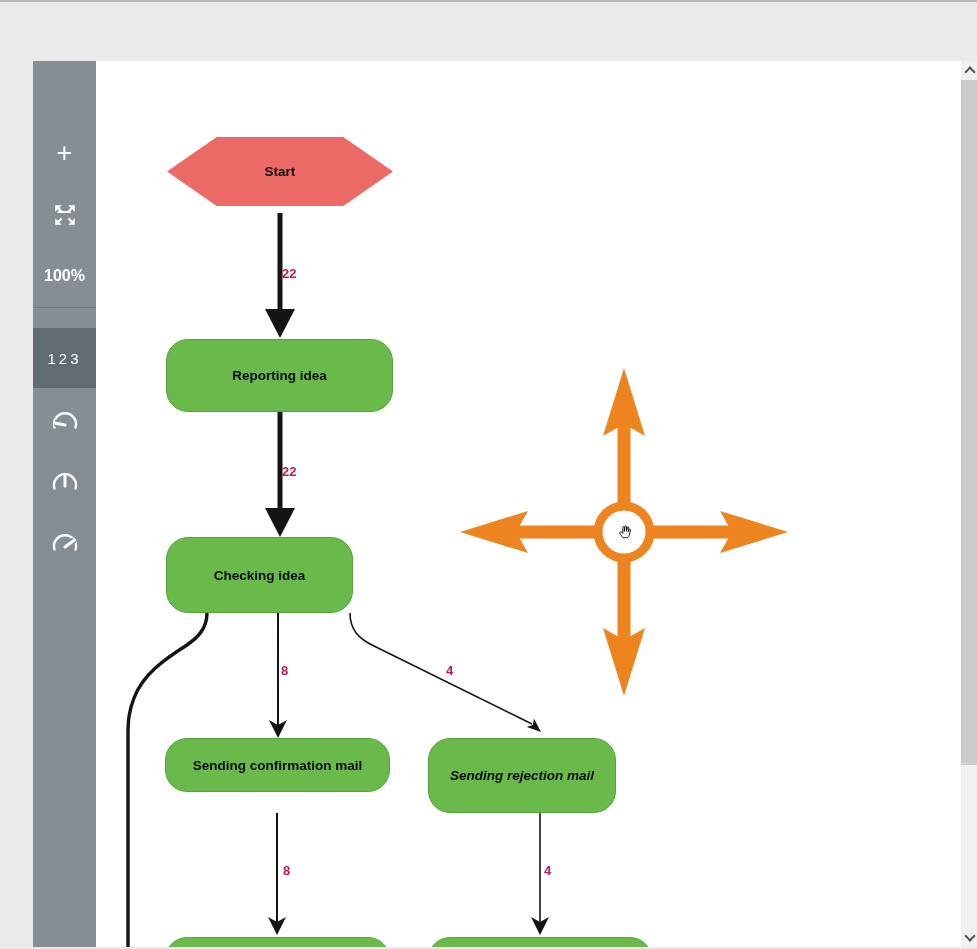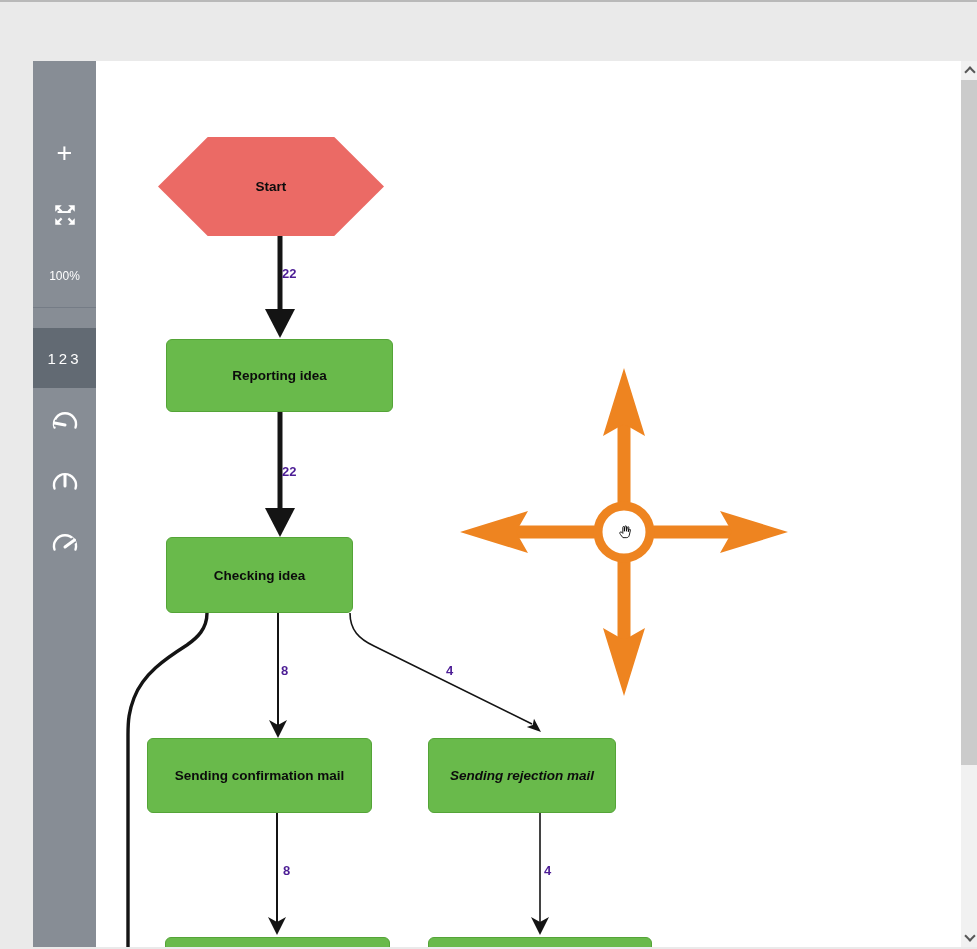--- a/index.html
+++ b/index.html
@@ -9,37 +9,37 @@
     font-family:"Liberation Sans", sans-serif;
   }
   .top-border{position:absolute;left:0;top:0;width:977px;height:2px;background:#b9b9b9;}
   .top-strip{position:absolute;left:0;top:2px;width:977px;height:58px;background:#eaeaea;}
 
   
   .sidebar{position:absolute;left:33px;top:61px;width:63px;height:886px;background:#878d95;}
   .side-btn{position:absolute;left:0;width:63px;display:flex;align-items:center;justify-content:center;
     color:#fff;cursor:pointer;user-select:none;}
   .zoom-glyph{font-size:27px;font-weight:400;height:40px;line-height:40px;}
-  .zoom-level{font-size:12px;font-weight:400;height:20px;}
+  .zoom-level{font-size:16px;font-weight:700;height:20px;}
   .divider{position:absolute;left:0;top:246px;width:63px;height:1px;background:#757c86;}
   .freq-btn{position:absolute;left:0;top:267px;width:63px;height:60px;background:#626a73;
     display:flex;align-items:center;justify-content:center;color:#fff;font-size:15px;font-weight:400;
     letter-spacing:3px;cursor:pointer;}
 
   
   .canvas{position:absolute;left:96px;top:61px;width:865px;height:886px;background:#ffffff;overflow:hidden;}
   .edges-svg{position:absolute;left:0;top:0;pointer-events:none;}
   .edges-svg path, .edges-svg polygon, .edges-svg line{pointer-events:auto;}
 
   .node{position:absolute;display:flex;align-items:center;justify-content:center;
     font-weight:700;font-size:13.5px;color:#0c0c0c;cursor:pointer;text-align:center;}
-  .activity{background:#69ba4b;border:1px solid #54a437;border-radius:6px;box-sizing:border-box;}
+  .activity{background:#69ba4b;border:1px solid #54a437;border-radius:22px;box-sizing:border-box;}
   .hexagon{background:#eb6a65;clip-path:polygon(0 50%,22% 0,78% 0,100% 50%,78% 100%,22% 100%);}
 
-  .edge-label{position:absolute;font-weight:700;font-size:13px;color:#4c1d95;pointer-events:none;}
+  .edge-label{position:absolute;font-weight:700;font-size:13px;color:#be185d;pointer-events:none;}
 
   .pan-svg{position:absolute;left:362px;top:305px;width:332px;height:332px;}
   .grab-cursor{position:absolute;left:519px;top:461px;width:19px;height:19px;pointer-events:none;}
 
   
   .scrollbar{position:absolute;left:961px;top:61px;width:16px;height:886px;background:#f1f1f1;}
   .sb-btn{position:absolute;left:0;width:16px;height:18px;background:#f1f1f1;cursor:pointer;}
   .sb-thumb{position:absolute;left:0;top:19px;width:16px;height:685px;background:#cbcbcb;cursor:pointer;}
   .chev{position:absolute;left:4.5px;width:6px;height:6px;border-left:2px solid #575757;border-top:2px solid #575757;}
   .chev-up{top:7px;transform:rotate(45deg);}
@@ -115,30 +115,30 @@
     </g>
   </svg>
 
   <div class="edge-label" style="left:186px;top:205px;">22</div>
   <div class="edge-label" style="left:186px;top:403px;">22</div>
   <div class="edge-label" style="left:185px;top:602px;">8</div>
   <div class="edge-label" style="left:350px;top:602px;">4</div>
   <div class="edge-label" style="left:187px;top:802px;">8</div>
   <div class="edge-label" style="left:448px;top:802px;">4</div>
 
-  <div class="node hexagon" style="left:62px;top:76px;width:226px;height:99px;align-items:center;">
+  <div class="node hexagon" style="left:71px;top:76px;width:226px;height:69px;align-items:center;">
     <span>Start</span>
   </div>
   <div class="node activity" style="left:70px;top:278px;width:227px;height:73px;">
     <span>Reporting idea</span>
   </div>
   <div class="node activity" style="left:70px;top:476px;width:187px;height:76px;">
     <span>Checking idea</span>
   </div>
-  <div class="node activity" style="left:51px;top:677px;width:225px;height:75px;">
+  <div class="node activity" style="left:69px;top:677px;width:225px;height:54px;">
     <span>Sending confirmation mail</span>
   </div>
   <div class="node activity" style="left:332px;top:677px;width:188px;height:75px;font-style:italic;">
     <span>Sending rejection mail</span>
   </div>
   <div class="node activity" style="left:69px;top:876px;width:225px;height:50px;">
     <span></span>
   </div>
   <div class="node activity" style="left:332px;top:876px;width:224px;height:50px;">
     <span></span>

